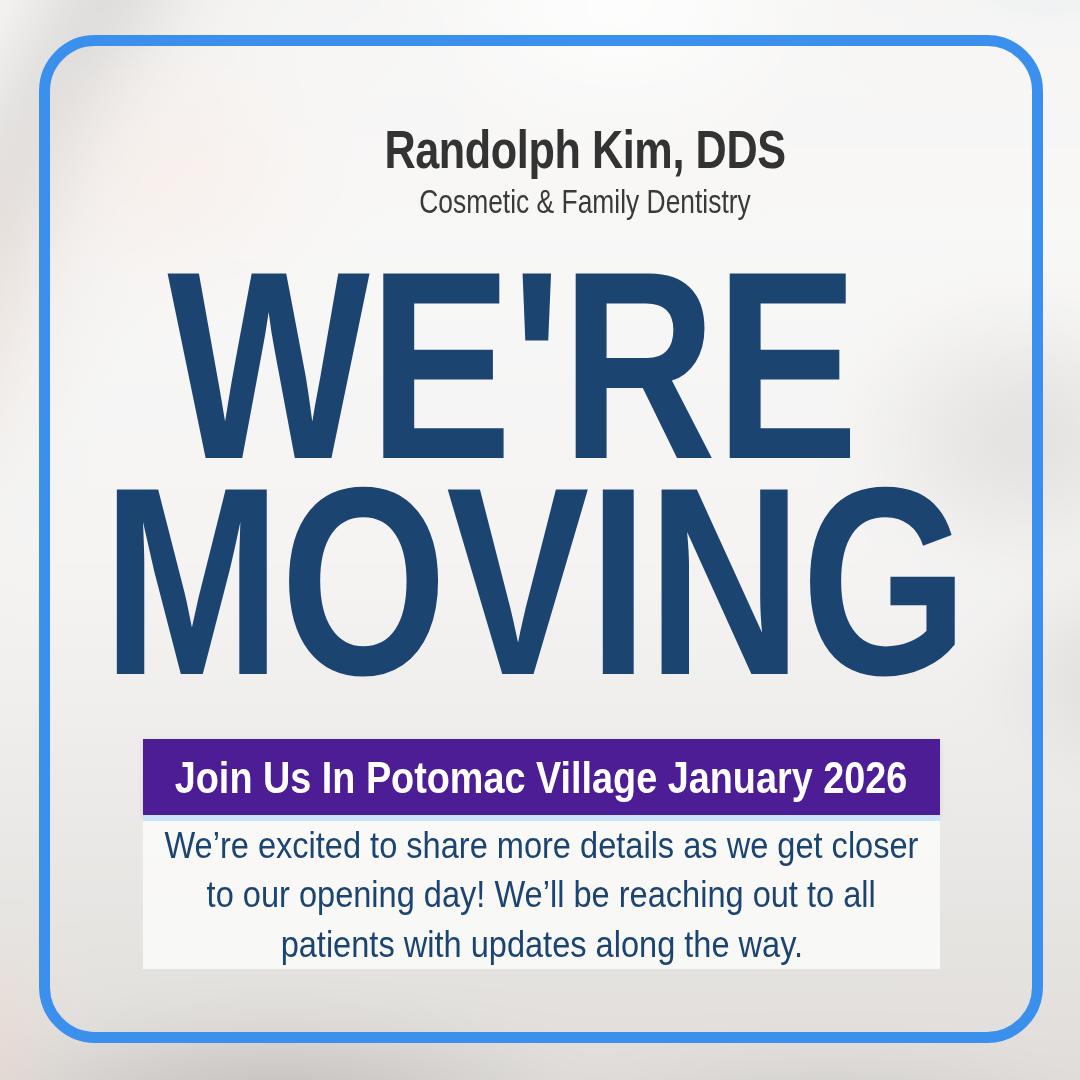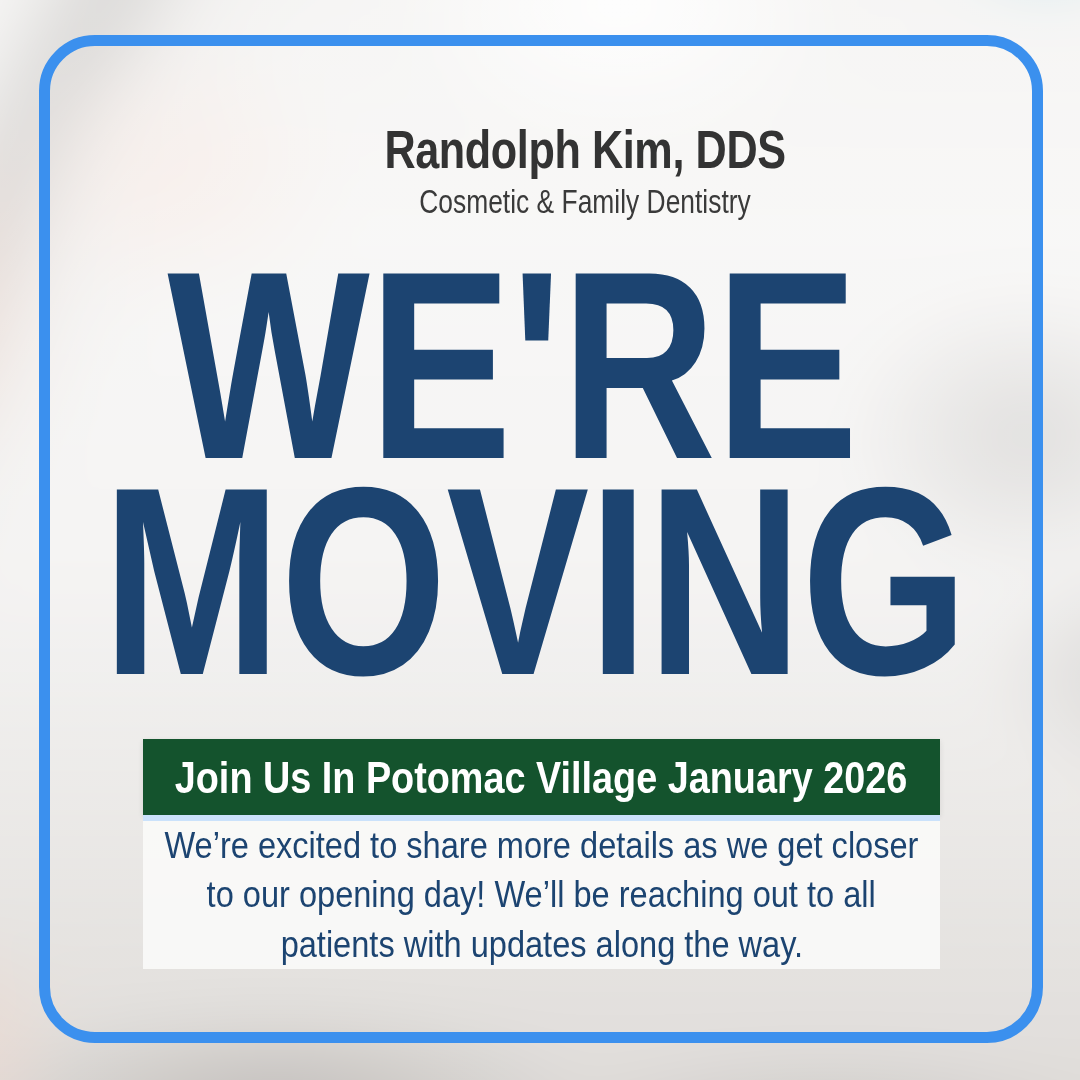--- a/index.html
+++ b/index.html
@@ -136,21 +136,21 @@
     margin-top: -10px;
   }
 
   
   .banner {
     position: absolute;
     left: 143px;
     top: 739px;
     width: 797px;
     height: 76px;
-    background: #14532d;
+    background: #4c1d95;
     display: flex;
     align-items: center;
     justify-content: center;
     box-shadow: 0 2px 5px rgba(80,80,80,0.14);
   }
   .banner-text {
     font-family: "Liberation Sans Narrow", "Liberation Sans", sans-serif;
     font-weight: bold;
     font-size: 45px;
     line-height: 1;

